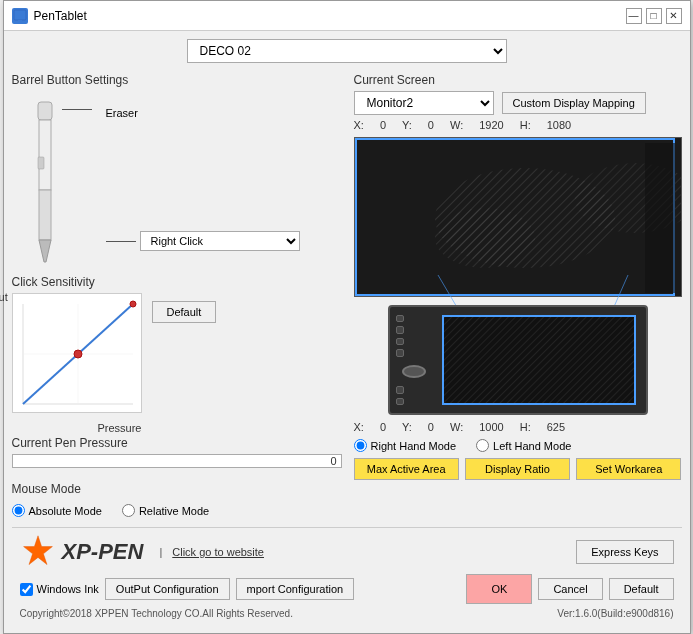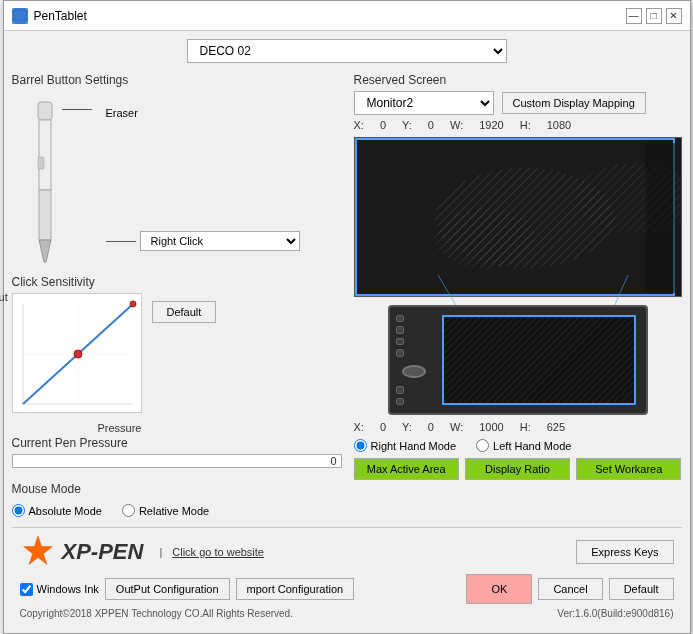--- a/index.html
+++ b/index.html
@@ -300,21 +300,21 @@
 
     
     .action-btns {
       display: flex;
       gap: 6px;
     }
     .action-btn {
       flex: 1;
       padding: 4px 8px;
       border: 1px solid #aaa;
-      background: #84cc16;
+      background: #fde047;
       cursor: pointer;
       font-size: 11px;
       text-align: center;
     }
 
     
     .bottom-area {
       border-top: 1px solid #ccc;
       padding: 6px 8px;
       display: flex;
@@ -527,21 +527,21 @@
               <input type="radio" name="mouse_mode" style="">
               <span>Relative Mode</span>
             </label>
           </div>
         </div>
       </div>
 
       <div class="right-panel">
 
         <div>
-          <div class="section-label">Reserved Screen</div>
+          <div class="section-label">Current Screen</div>
           <div class="screen-header">
             <select class="monitor-select">
               <option>Monitor1</option>
               <option selected="">Monitor2</option>
             </select>
             <button class="custom-mapping-btn">Custom Display Mapping</button>
           </div>
           <div class="coords-row" style="margin-top:4px;">
             <span>X:</span>
             <span>0</span>

